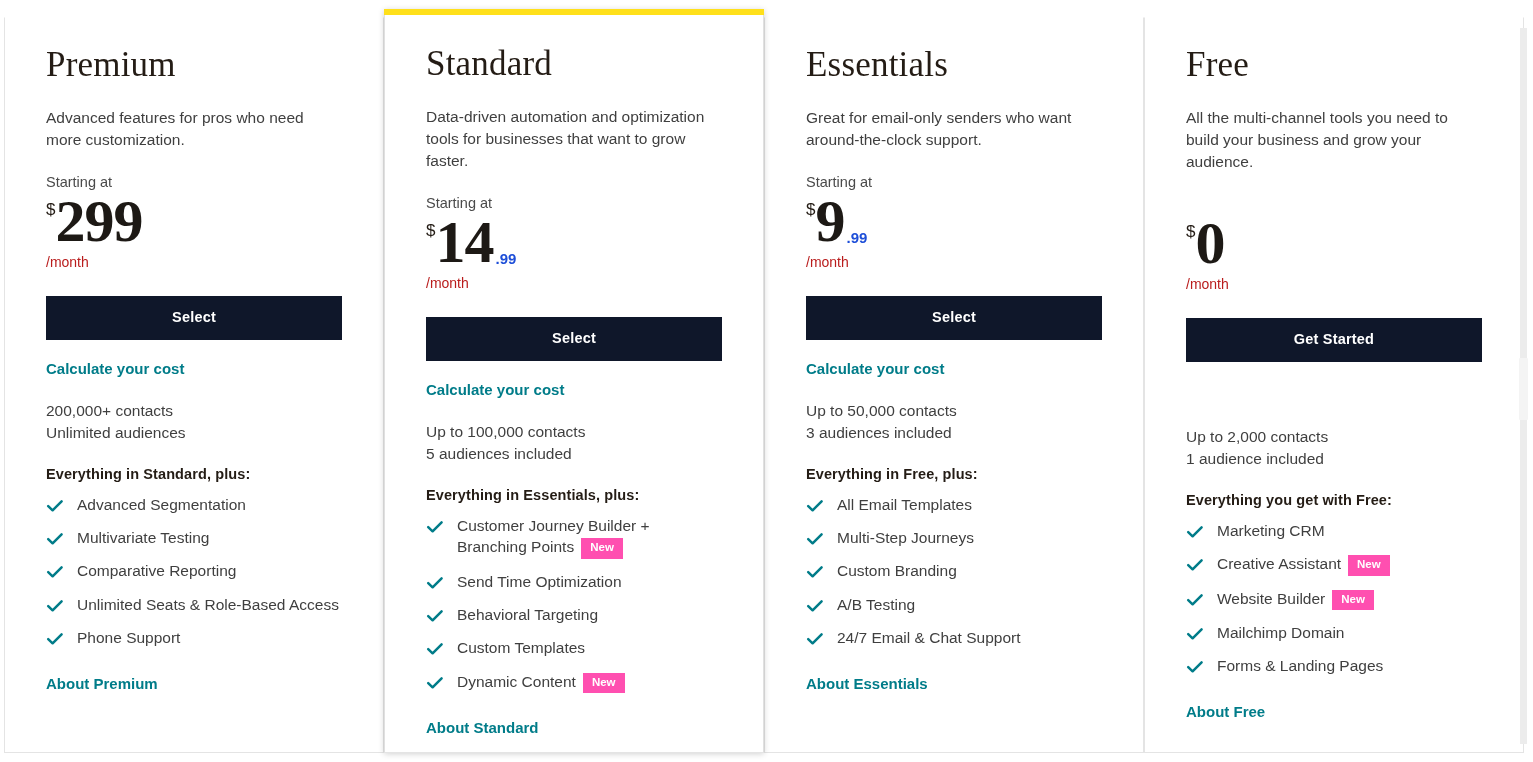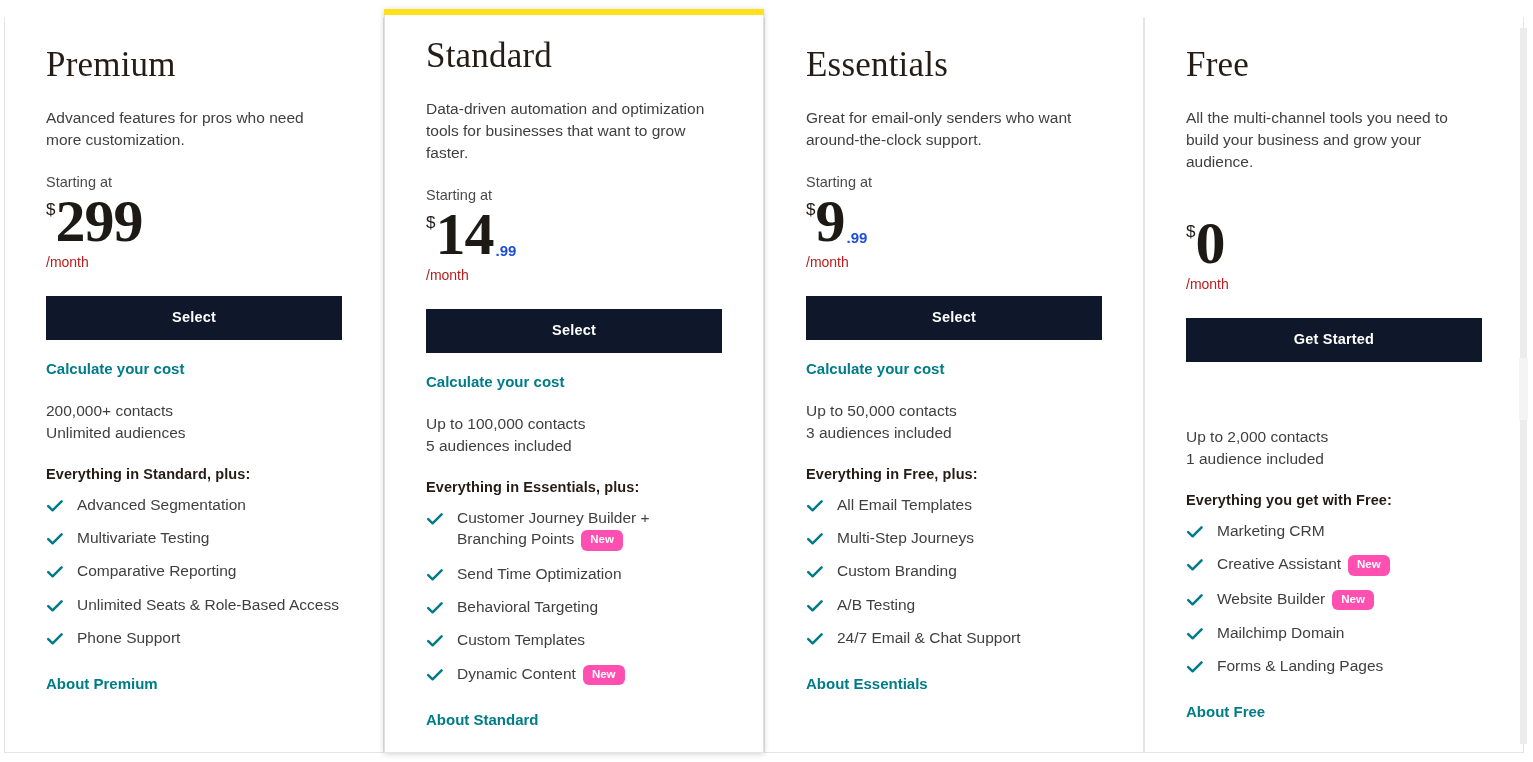--- a/index.html
+++ b/index.html
@@ -46,20 +46,21 @@
     width: 380px;
   }
   .plan-card.first { border-left: 1px solid #e4e4e4; }
 
   
   .plan-card.highlight {
     border-top: none;
     box-shadow: 0 1px 6px rgba(0,0,0,0.18);
     z-index: 5;
     margin-top: -8px;
+    padding-top: 8px;
     border-left: 1px solid #e0e0e0;
     border-right: 1px solid #e0e0e0;
   }
   .highlight-bar {
     position: absolute;
     left: -1px;
     right: -1px;
     top: 0;
     height: 6px;
     background: #ffe01b;
@@ -210,21 +211,21 @@
     color: #3f3f3f;
   }
   .new-badge {
     display: inline-block;
     background: #ff4fb0;
     color: #ffffff;
     font-size: 11.5px;
     font-weight: 700;
     line-height: 1;
     padding: 4px 9px 5px 9px;
-    border-radius: 6px;
+    border-radius: 0;
     margin-left: 7px;
     vertical-align: 1px;
     white-space: nowrap;
   }
 
   .about-link {
     display: inline-block;
     margin-top: 14px;
     color: #007c89;
     font-size: 15px;

